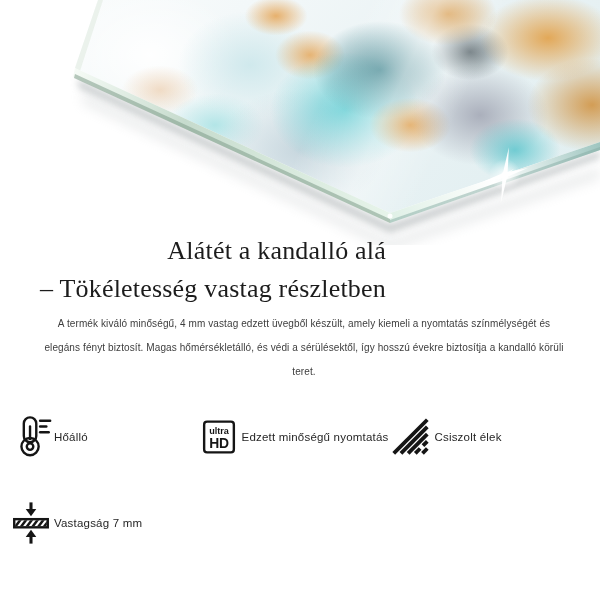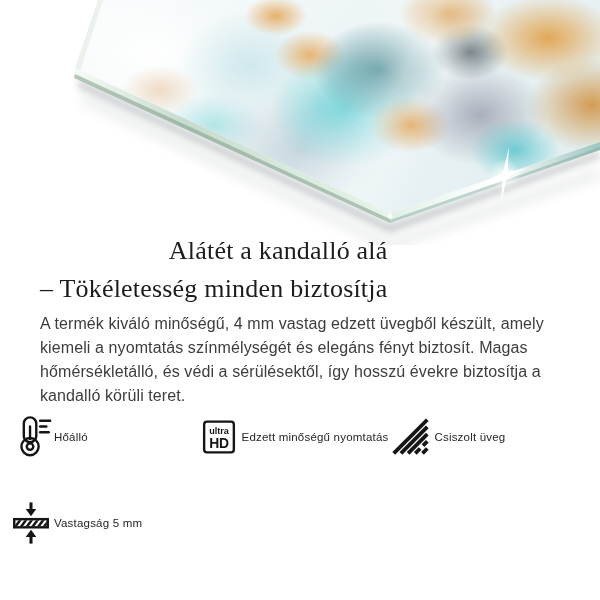--- a/index.html
+++ b/index.html
@@ -62,23 +62,24 @@
     position: absolute; left: 40px; top: 232px;
     font-family: "Liberation Serif", "DejaVu Serif", serif;
     font-size: 26px; line-height: 38px; font-weight: 400;
     color: var(--text_primary, #1c1c1c);
     letter-spacing: .2px;
   }
   .title span { display: block; text-align: right; }
 
   .description {
     position: absolute; left: 40px; top: 312px; width: 528px;
-    font-size: 16px; line-height: 24px;
+    font-size: 10px; line-height: 24px;
     color: var(--text_body, #3d3d3d);
     letter-spacing: .1px;
+    text-align: center;
   }
 
   
   .features {
     position: absolute; left: 8px; top: 396px; width: 568px;
     display: grid;
     grid-template-columns: repeat(3, 1fr);
     row-gap: 8px;
   }
   .feature {
@@ -150,21 +151,21 @@
         <polygon points="0,-28 2.5,0 0,28 -2.5,0" fill="#ffffff" opacity="0.95" transform="rotate(8)"></polygon>
         <polygon points="-24,0 0,-2.5 24,0 0,2.5" fill="#ffffff" opacity="0.95" transform="rotate(-17)"></polygon>
         <polygon points="0,-11 1.2,0 0,11 -1.2,0" fill="#ffffff" opacity="0.85" transform="rotate(55)"></polygon>
         <circle r="3.5" fill="#ffffff"></circle>
       </g>
     </svg>
   </section>
 
   <h1 class="title">
     <span>Alátét a kandalló alá</span>
-    <span>– Tökéletesség minden biztosítja</span>
+    <span>– Tökéletesség vastag részletben</span>
   </h1>
 
   <p class="description">A termék kiváló minőségű, 4 mm vastag edzett üvegből készült, amely kiemeli a nyomtatás színmélységét és elegáns fényt biztosít. Magas hőmérsékletálló, és védi a sérülésektől, így hosszú évekre biztosítja a kandalló körüli teret.</p>
 
   <div class="features">
 
     <div class="feature">
       <div class="icon-box">
         <svg width="46" height="46" viewBox="0 0 48 48">
           <rect class="icon-stroke" x="16.5" y="3.5" width="13" height="26" rx="6.5"></rect>
@@ -198,21 +199,21 @@
           <g stroke="currentColor" stroke-width="4" fill="none">
             <line x1="6" y1="41" x2="41" y2="6"></line>
             <line x1="13.5" y1="41" x2="41" y2="13.5"></line>
             <line x1="21" y1="41" x2="41" y2="21"></line>
             <line x1="28.5" y1="41" x2="33.5" y2="36"></line>
             <line x1="36.5" y1="33" x2="41" y2="28.5"></line>
             <line x1="36" y1="41" x2="41" y2="36"></line>
           </g>
         </svg>
       </div>
-      <div class="label">Csiszolt üveg</div>
+      <div class="label">Csiszolt élek</div>
     </div>
 
     <div class="feature">
       <div class="icon-box">
         <svg width="46" height="46" viewBox="0 0 48 48">
           <defs>
             <clipPath id="barClip">
                 <rect x="7.5" y="21" width="33" height="6.5"></rect>
               </clipPath>
           </defs>
@@ -224,17 +225,17 @@
             <line x1="12" y1="30" x2="21" y2="18"></line>
             <line x1="18" y1="30" x2="27" y2="18"></line>
             <line x1="24" y1="30" x2="33" y2="18"></line>
             <line x1="30" y1="30" x2="39" y2="18"></line>
             <line x1="36" y1="30" x2="45" y2="18"></line>
           </g>
           <line x1="24" y1="45.5" x2="24" y2="38" stroke="currentColor" stroke-width="3.2"></line>
           <polygon points="18.5,38.5 29.5,38.5 24,31" fill="currentColor"></polygon>
         </svg>
       </div>
-      <div class="label">Vastagság 5 mm</div>
+      <div class="label">Vastagság 7 mm</div>
     </div>
 
   </div>
 </div>
 
 </body></html>

